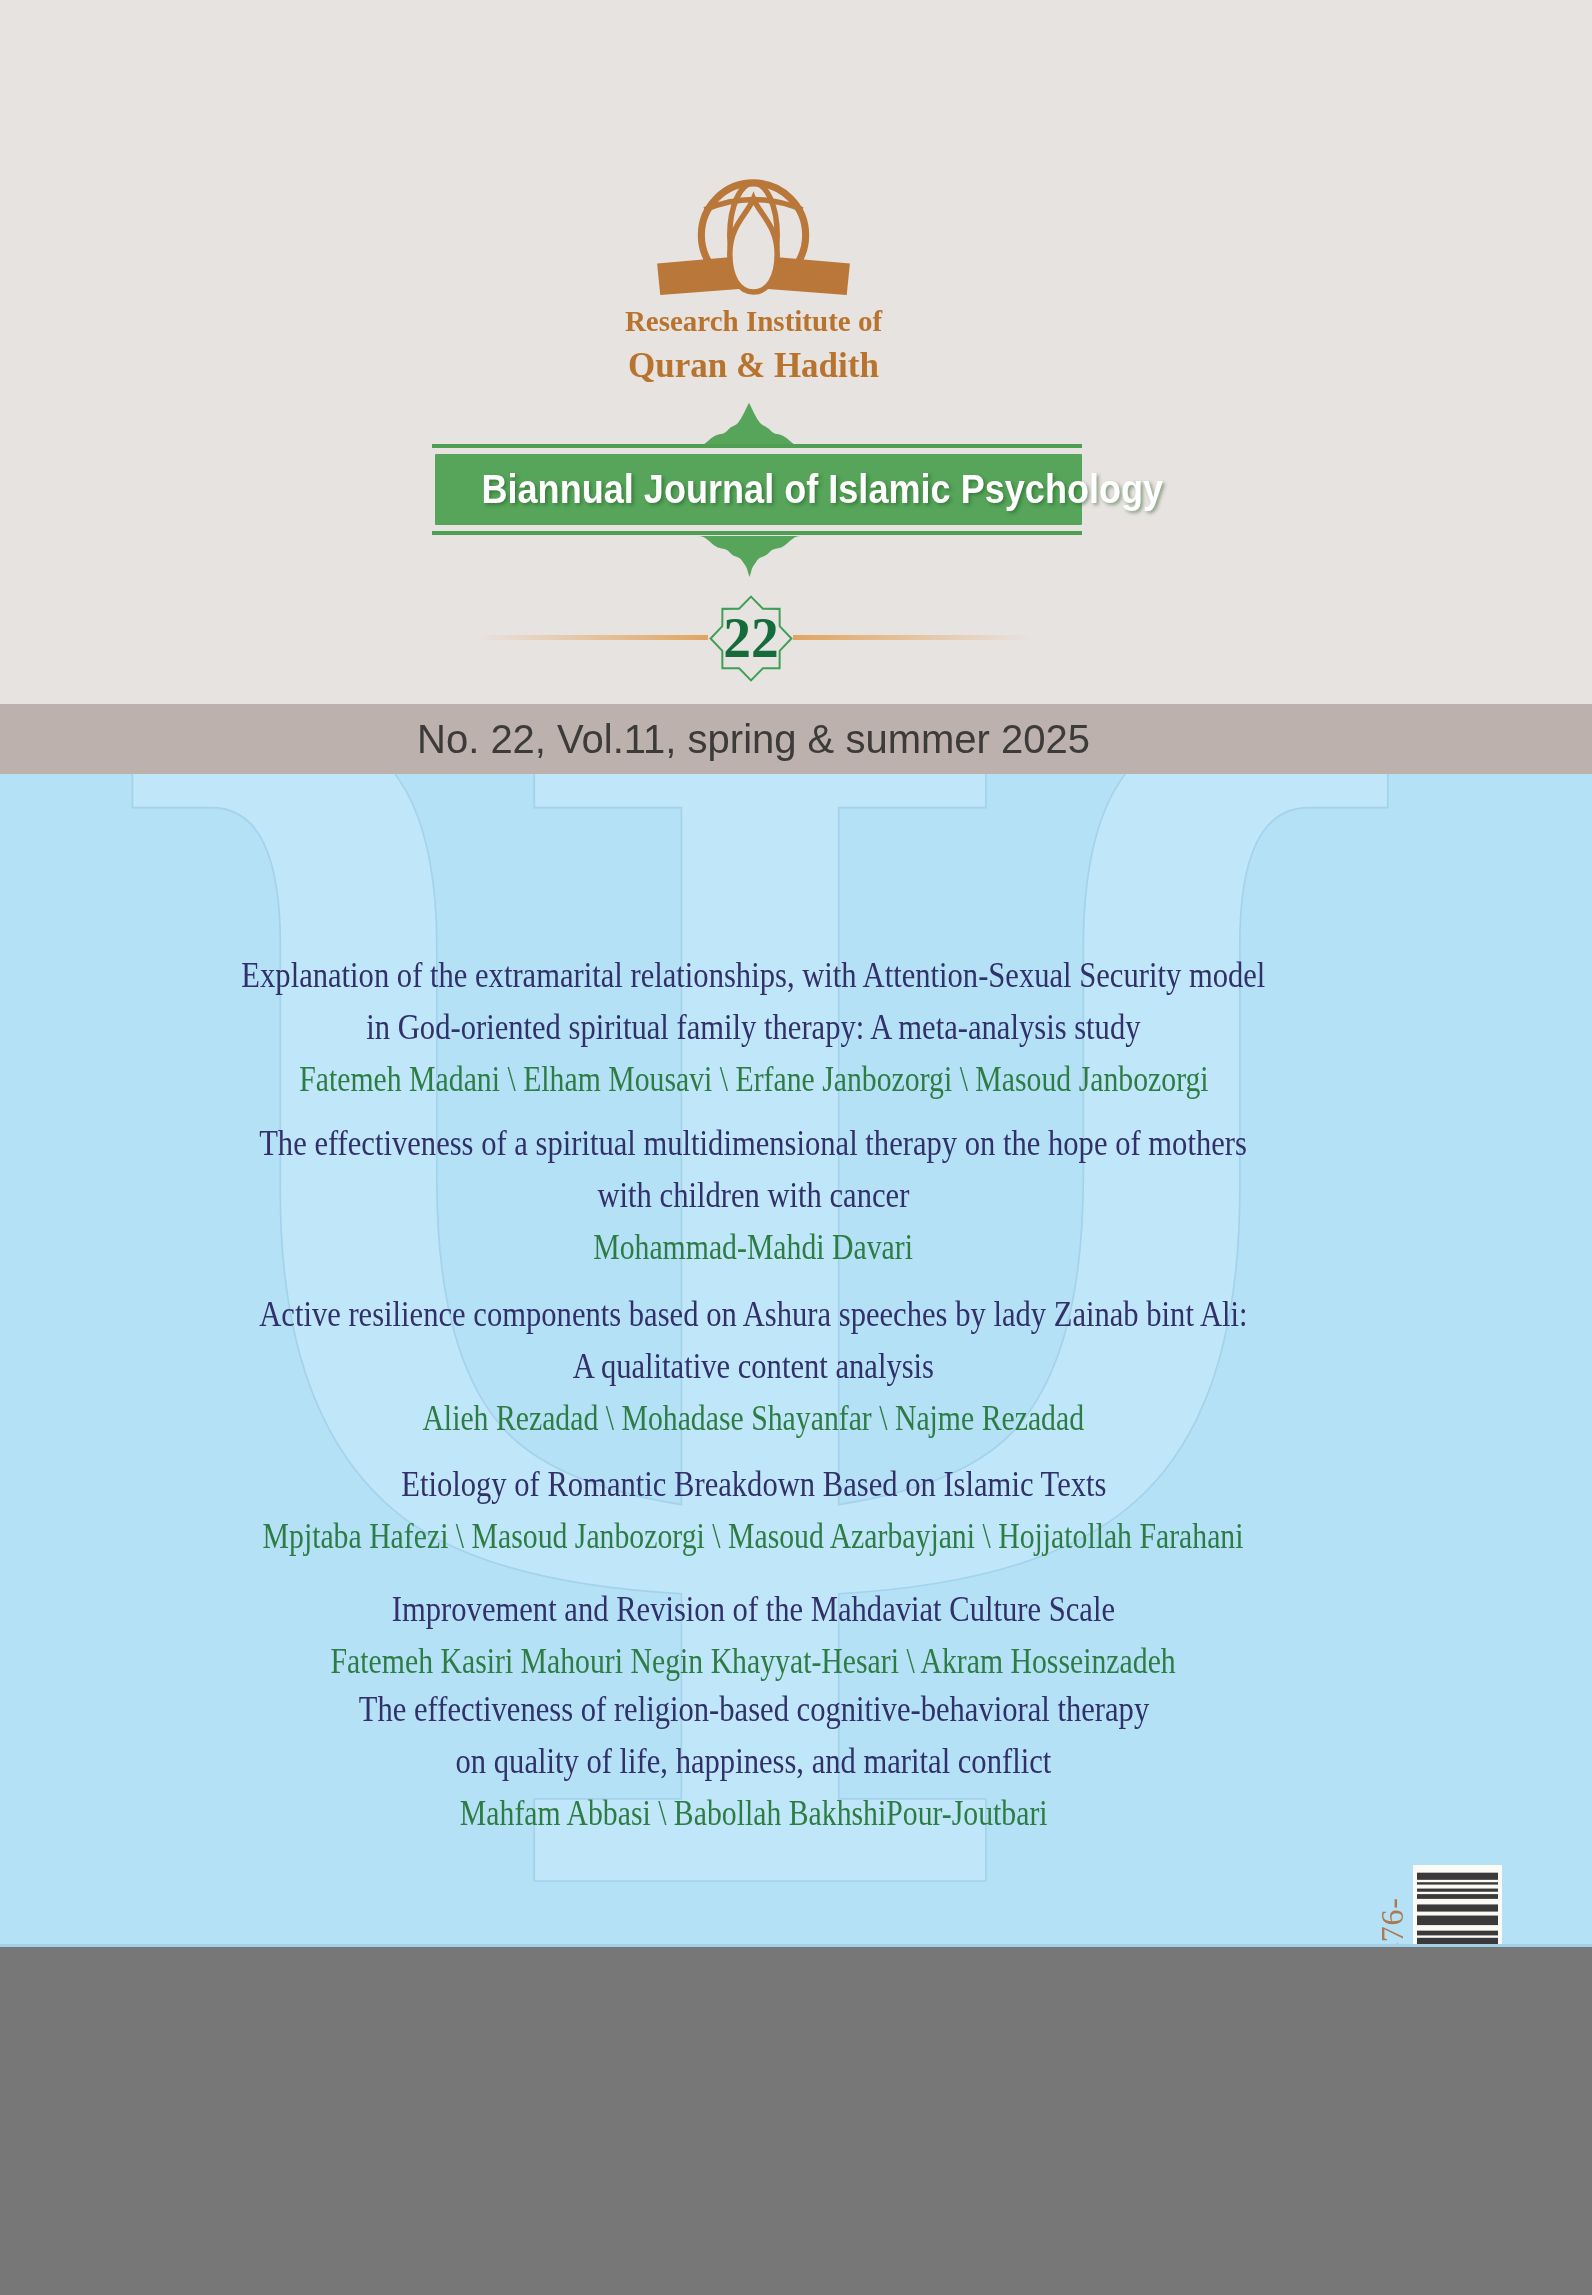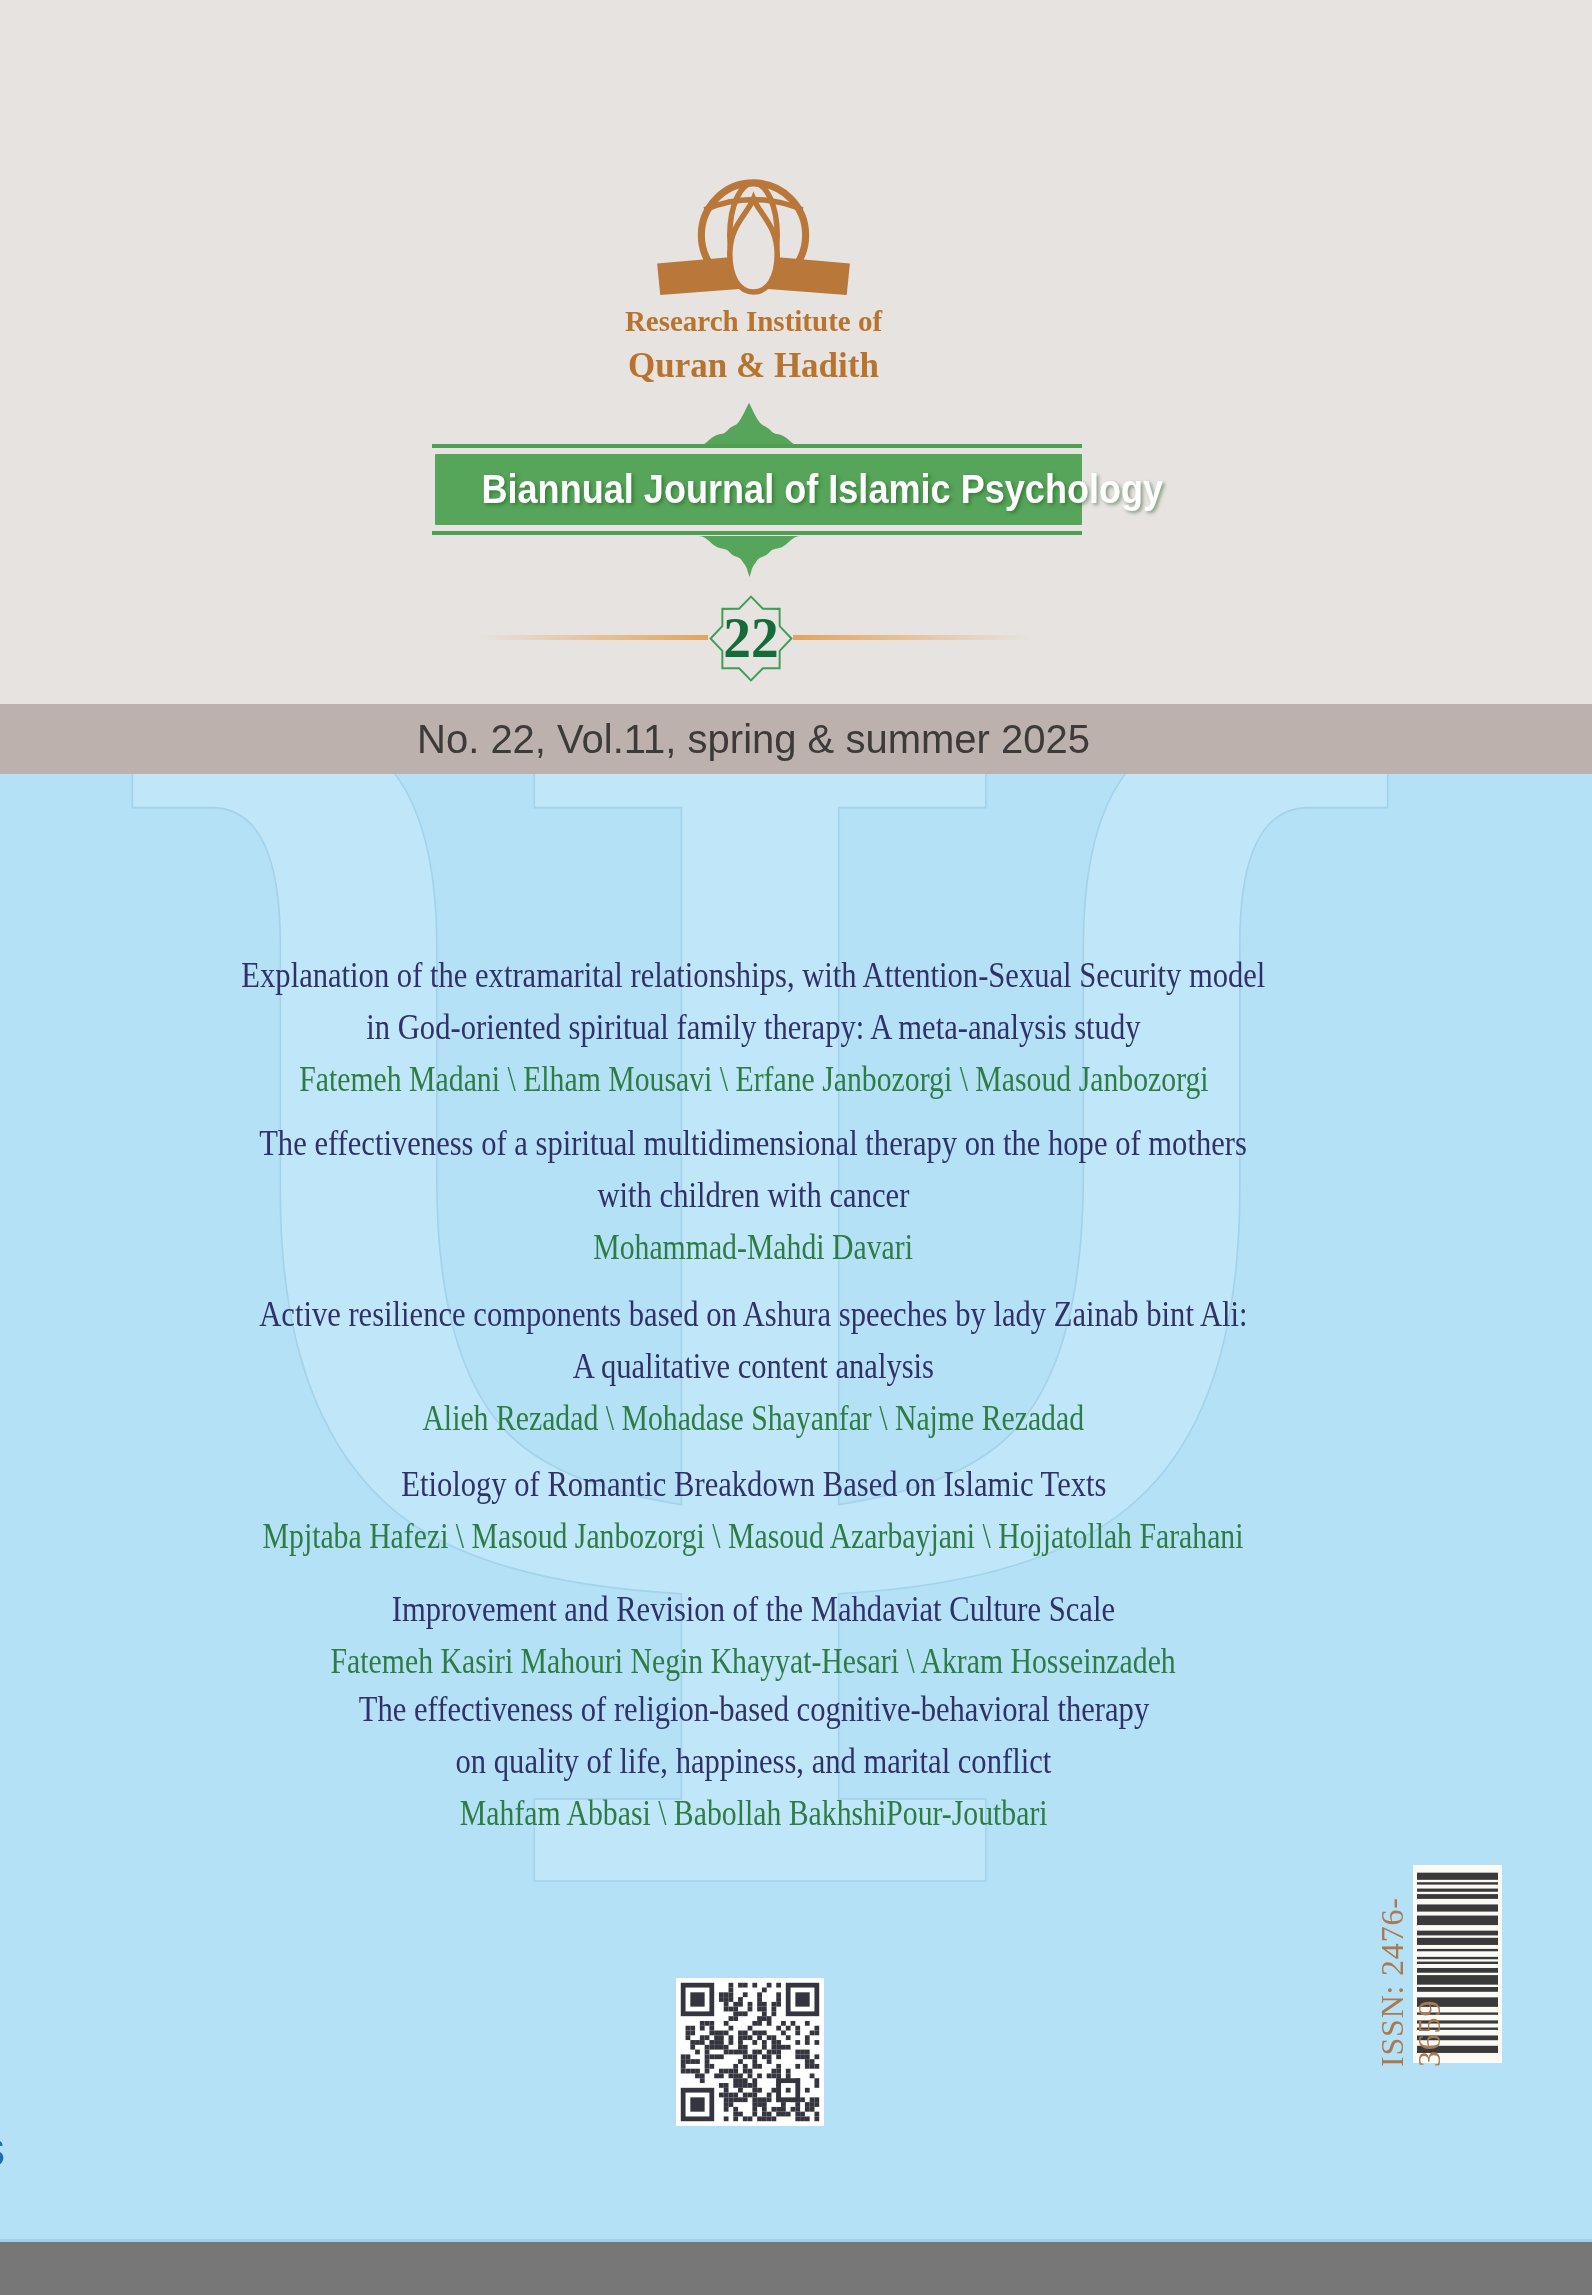--- a/index.html
+++ b/index.html
@@ -1,16 +1,16 @@
 <!DOCTYPE html>
 <html style="font-size:12.7px"><head>
 <meta charset="utf-8">
 <style>
   html,body{margin:0;padding:0;background:#777;}
-  .page{position:relative;width:1593px;height:2242px;overflow:hidden;background:#bef264;
+  .page{position:relative;width:1593px;height:1947px;overflow:hidden;background:#bef264;
         font-family:"Liberation Serif",serif;}
   
   .top-section{position:absolute;top:0;left:0;width:1593px;height:704px;background:#e7e3e0;}
   .axis{position:absolute;left:-43px;width:1593px;text-align:center;}
   .pub-line1{top:305px;font-size:29px;font-weight:bold;color:#b8742f;}
   .pub-line2{top:346px;font-size:35px;font-weight:bold;color:#b8742f;}
   .logo-svg{position:absolute;left:649px;top:175px;}
   
   .orn-top{position:absolute;left:696px;top:401px;}
   .orn-bottom{position:absolute;left:698px;top:536px;}

